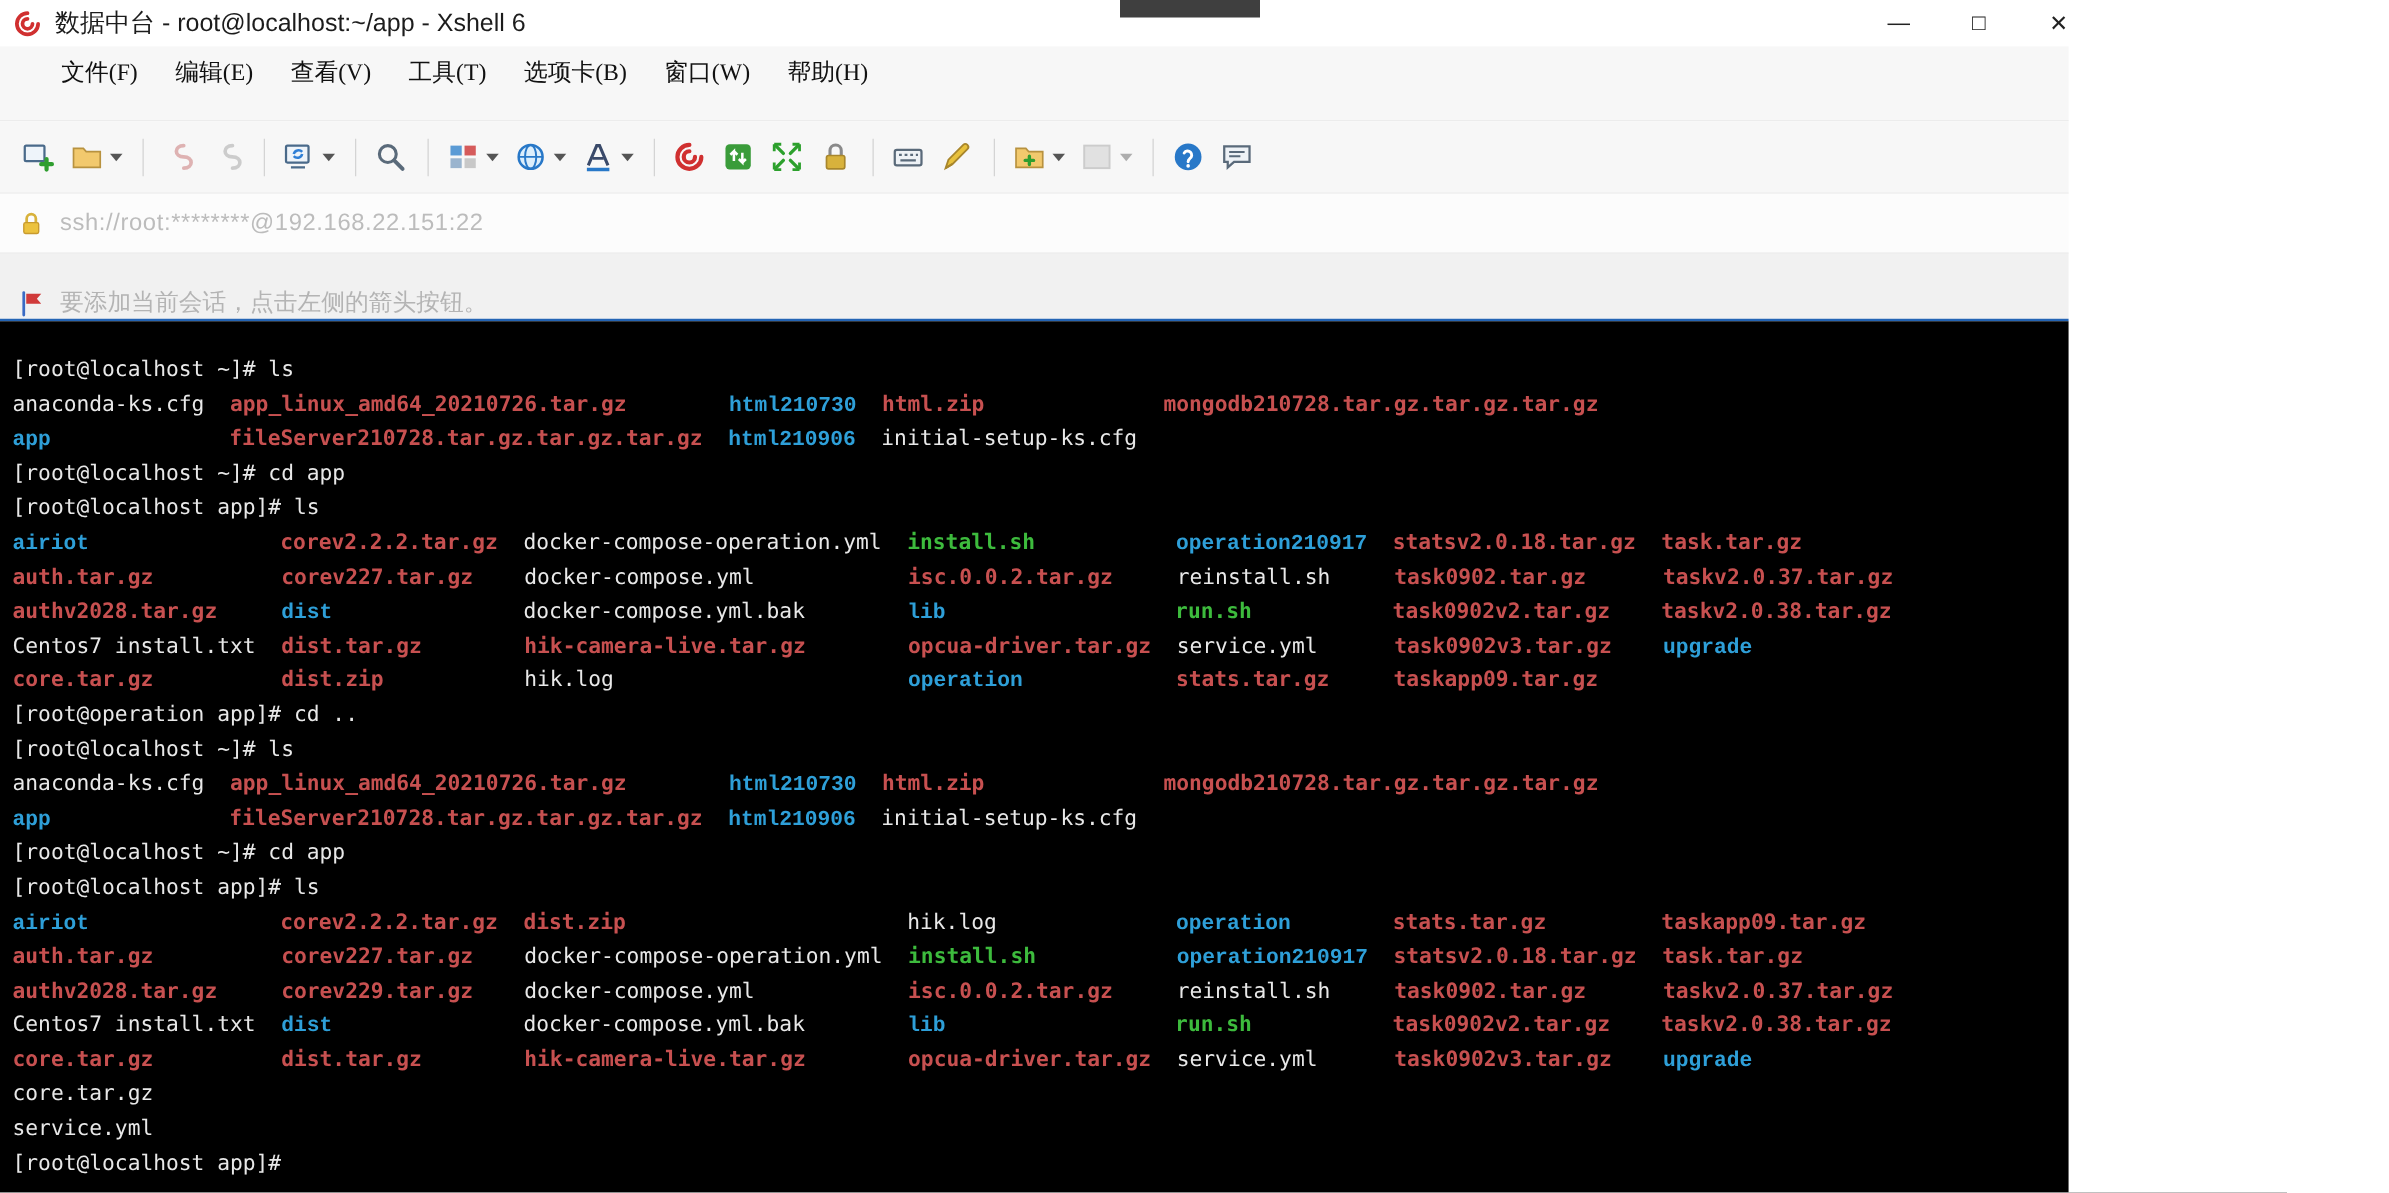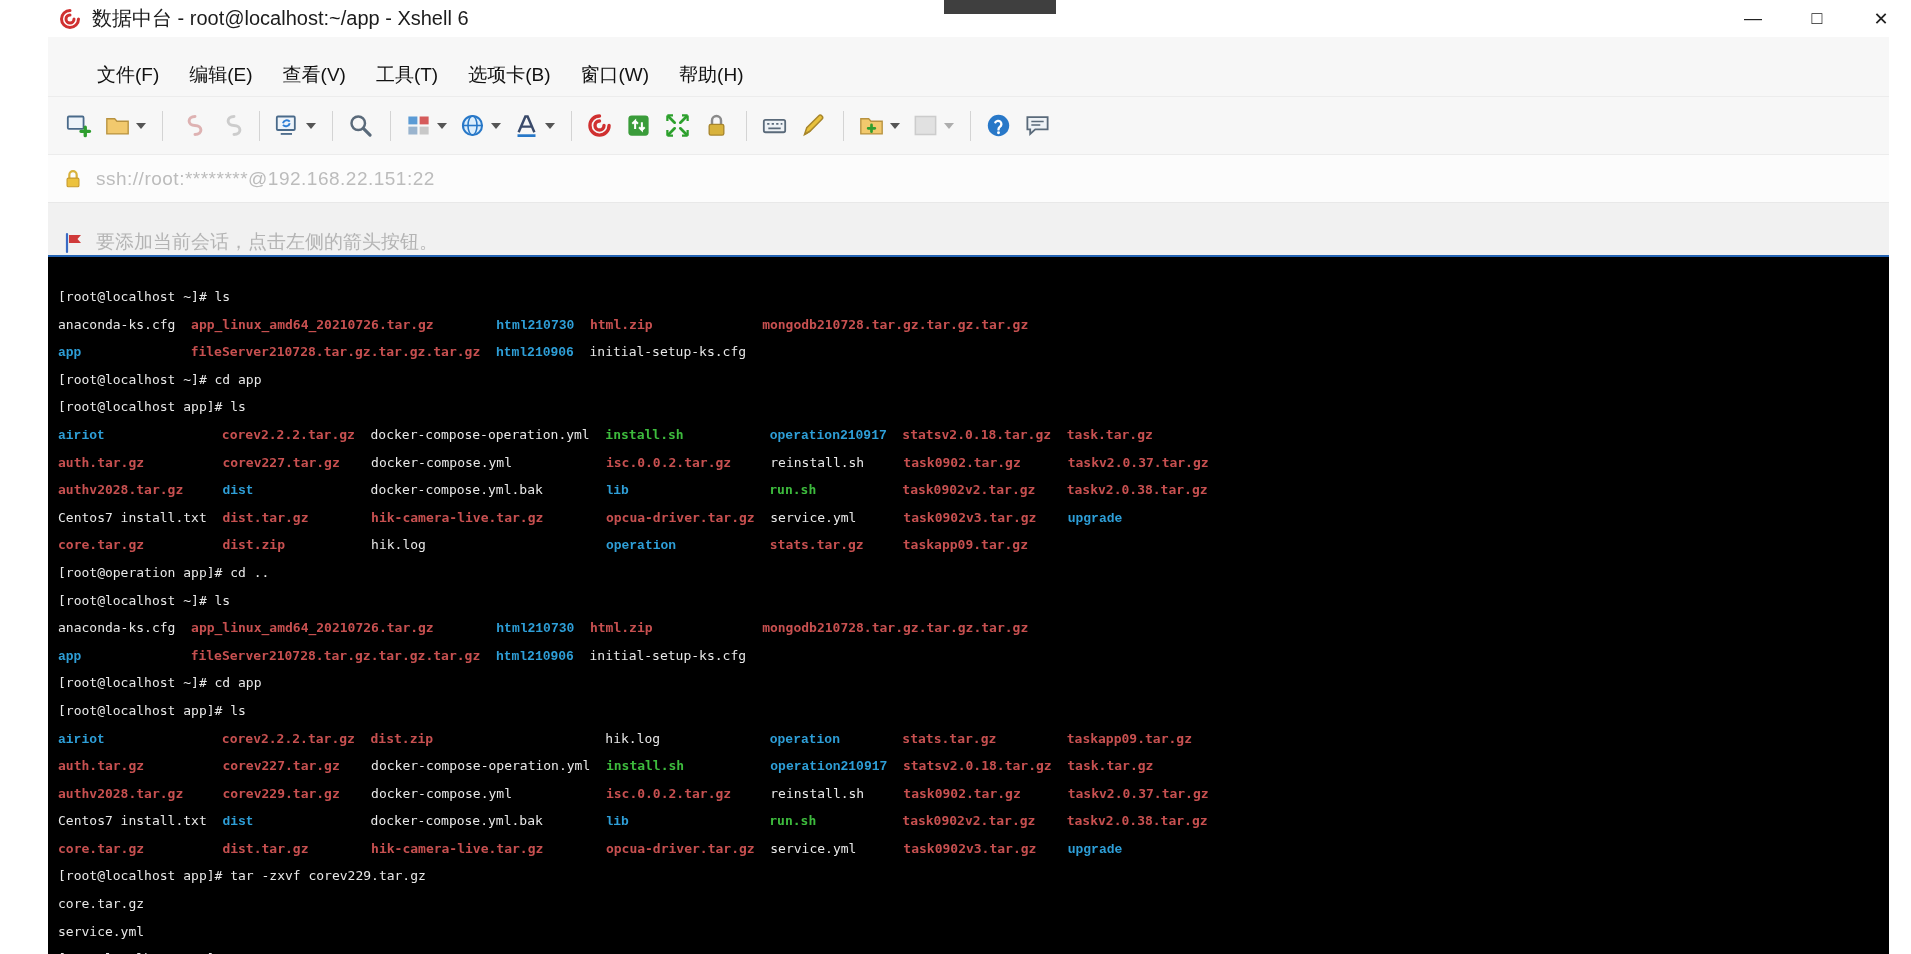--- a/index.html
+++ b/index.html
@@ -1,29 +1,29 @@
 <!DOCTYPE html>
 <html style="--term-d: #e8e8e8; --term-dir: #2e9fd8; --term-a: #c75050; --term-e: #3dbb3d; --term-bg: #000000;"><head>
 <meta charset="utf-8">
 <style>
   * { margin:0; padding:0; box-sizing:border-box; }
   html,body { width:1911px; height:954px; overflow:hidden; background:#fff;
               font-family:"Liberation Sans", sans-serif; }
-  .window { position:relative; width:1841px; height:954px; display:flex; flex-direction:column; overflow:hidden;margin-left:48px; }
+  .window { position:relative; width:1655px; height:954px; display:flex; flex-direction:column; overflow:hidden; }
 
   
   .title-bar { height:37px; background:#ffffff; display:flex; align-items:center; padding-left:10px; position:relative; flex:0 0 auto; }
   .app-logo { width:24px; height:24px; margin-right:10px; flex:0 0 auto; }
   .title-text { font-size:20px; color:#1c1c1c; white-space:nowrap; }
   .screen-artifact { position:absolute; left:896px; top:0; width:112px; height:14px; background:#3f3f3f; }
   .win-controls { position:absolute; right:-24px; top:0; height:37px; display:flex; }
   .win-btn { width:64px; height:37px; display:flex; align-items:center; justify-content:center; font-size:18px; color:#222; background:transparent; border:none; cursor:pointer; }
 
   
-  .menu-bar { height:60px; background:#f7f7f7; display:flex; align-items:flex-end; padding-left:34px; border-bottom:1px solid #ececec; flex:0 0 auto; }
+  .menu-bar { height:60px; background:#f7f7f7; display:flex; align-items:flex-start; padding-left:34px; border-bottom:1px solid #ececec; flex:0 0 auto;font-family:Liberation Serif, serif; }
   .menu-item { font-size:19px; color:#111; padding:8px 15px; white-space:nowrap; cursor:default; }
 
   
   .toolbar { height:58px; background:#f7f7f7; display:flex; align-items:center; padding-left:12px; border-bottom:1px solid #ececec; flex:0 0 auto; }
   .tb-btn { display:flex; align-items:center; padding:4px 5px; margin-right:2px; border-radius:3px; cursor:pointer; }
   .tb-btn svg { width:27px; height:27px; display:block; }
   .tb-btn.disabled { opacity:.45; }
   .caret { width:0; height:0; border-left:5px solid transparent; border-right:5px solid transparent; border-top:6px solid #555; margin-left:5px; }
   .tb-sep { width:1px; height:30px; background:#d4d4d4; margin:0 9px; }
 
@@ -33,21 +33,21 @@
   .address-text { font-size:19px; color:#bcbcbc; letter-spacing:.5px; white-space:nowrap;text-align:right; }
 
   
   .info-bar { height:52px; background:#f1f1f1; display:flex; align-items:flex-end; padding-left:14px; flex:0 0 auto; }
   .info-bar svg { width:24px; height:24px; margin-right:10px; }
   .info-text { font-size:19px; color:#b4b4b4; white-space:nowrap; }
   .session-line { height:2px; background:#2464b4; flex:0 0 auto; }
 
   
   .terminal { flex:1 1 auto; background:var(--term-bg,#000); overflow:hidden; padding:26px 0 0 10px;
-              font-family:"DejaVu Sans Mono","Liberation Mono",monospace; font-size:13px; }
+              font-family:"DejaVu Sans Mono","Liberation Mono",monospace; font-size:17px; }
   .term-line { height:27.6px; line-height:27.6px; white-space:pre; }
   .c-d   { color:var(--term-d,#e8e8e8); }
   .c-dir { color:var(--term-dir,#2e9fd8); font-weight:bold;font-family:Liberation Mono, monospace; }
   .c-a   { color:var(--term-a,#c75050); font-weight:bold; }
   .c-e   { color:var(--term-e,#3dbb3d); font-weight:bold; }
 </style>
 </head>
 <body>
 
 <div class="window">
@@ -260,19 +260,18 @@
       <div class="term-line"><span class="c-d">[root@localhost ~]# ls</span></div>
       <div class="term-line"><span class="c-d">anaconda-ks.cfg  </span><span class="c-a">app_linux_amd64_20210726.tar.gz        </span><span class="c-dir">html210730  </span><span class="c-a">html.zip              </span><span class="c-a">mongodb210728.tar.gz.tar.gz.tar.gz</span></div>
       <div class="term-line"><span class="c-dir">app              </span><span class="c-a">fileServer210728.tar.gz.tar.gz.tar.gz  </span><span class="c-dir">html210906  </span><span class="c-d">initial-setup-ks.cfg</span></div>
       <div class="term-line"><span class="c-d">[root@localhost ~]# cd app</span></div>
       <div class="term-line"><span class="c-d">[root@localhost app]# ls</span></div>
       <div class="term-line"><span class="c-dir">airiot               </span><span class="c-a">corev2.2.2.tar.gz  </span><span class="c-a">dist.zip                      </span><span class="c-d">hik.log              </span><span class="c-dir">operation        </span><span class="c-a">stats.tar.gz         </span><span class="c-a">taskapp09.tar.gz</span></div>
       <div class="term-line"><span class="c-a">auth.tar.gz          </span><span class="c-a">corev227.tar.gz    </span><span class="c-d">docker-compose-operation.yml  </span><span class="c-e">install.sh           </span><span class="c-dir">operation210917  </span><span class="c-a">statsv2.0.18.tar.gz  </span><span class="c-a">task.tar.gz</span></div>
       <div class="term-line"><span class="c-a">authv2028.tar.gz     </span><span class="c-a">corev229.tar.gz    </span><span class="c-d">docker-compose.yml            </span><span class="c-a">isc.0.0.2.tar.gz     </span><span class="c-d">reinstall.sh     </span><span class="c-a">task0902.tar.gz      </span><span class="c-a">taskv2.0.37.tar.gz</span></div>
       <div class="term-line"><span class="c-d">Centos7 install.txt  </span><span class="c-dir">dist               </span><span class="c-d">docker-compose.yml.bak        </span><span class="c-dir">lib                  </span><span class="c-e">run.sh           </span><span class="c-a">task0902v2.tar.gz    </span><span class="c-a">taskv2.0.38.tar.gz</span></div>
       <div class="term-line"><span class="c-a">core.tar.gz          </span><span class="c-a">dist.tar.gz        </span><span class="c-a">hik-camera-live.tar.gz        </span><span class="c-a">opcua-driver.tar.gz  </span><span class="c-d">service.yml      </span><span class="c-a">task0902v3.tar.gz    </span><span class="c-dir">upgrade</span></div>
-      <div class="term-line"><span class="c-d">[root@localhost app]# tar -zxvf corev229.tar.gz</span></div>
       <div class="term-line"><span class="c-d">core.tar.gz</span></div>
       <div class="term-line"><span class="c-d">service.yml</span></div>
       <div class="term-line"><span class="c-d">[root@localhost app]#</span></div>
     </div>
 
 </div>
 
 </body></html>

